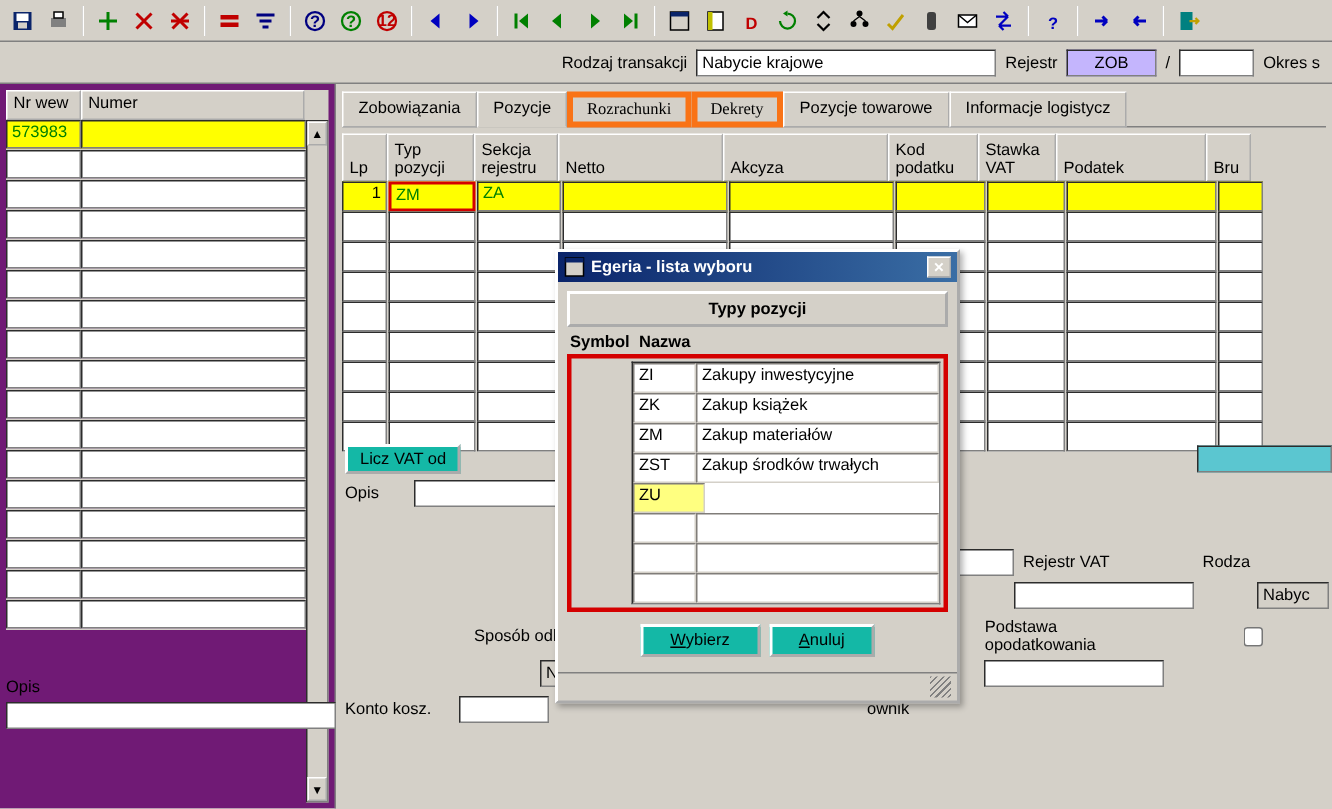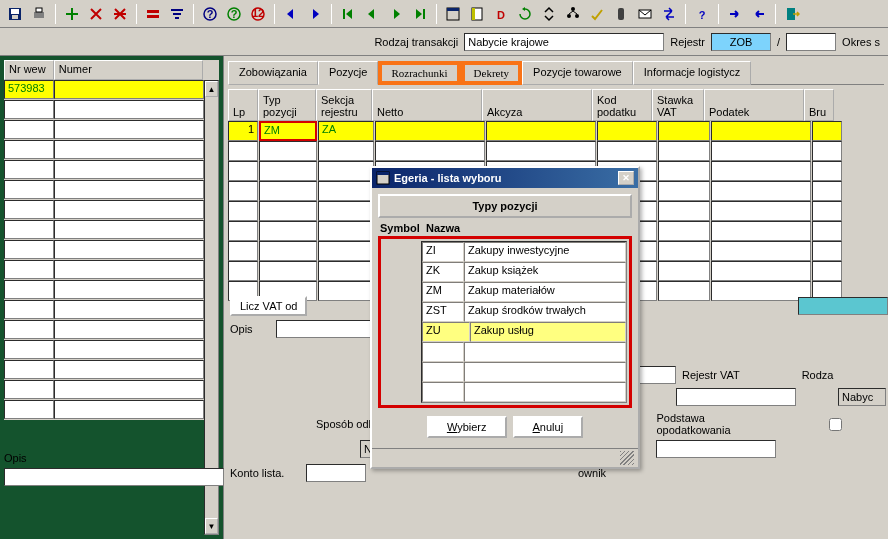--- a/index.html
+++ b/index.html
@@ -5,24 +5,24 @@
 * { box-sizing: border-box; margin: 0; padding: 0; font-family: Tahoma, Arial, sans-serif; font-size: 11px; }
 body { background: #d4d0c8; width: 888px; height: 539px; overflow: hidden; position: relative; }
 
 .toolbar { background: #d4d0c8; border-bottom: 1px solid #808080; padding: 2px 4px; display: flex; gap: 2px; align-items: center; height: 28px; }
 .toolbar-btn { width: 22px; height: 22px; display: flex; align-items: center; justify-content: center; cursor: pointer; border: 1px solid transparent; }
 .toolbar-sep { width: 1px; height: 20px; background: #808080; margin: 0 3px; border-right: 1px solid #fff; }
 
 .filter-row { background: #d4d0c8; padding: 4px 8px; display: flex; align-items: center; gap: 6px; height: 28px; border-bottom: 1px solid #808080; }
 .filter-row label { color: #000; }
 .filter-input { background: #fff; border: 1px inset #808080; padding: 1px 3px; height: 18px; }
-.filter-input-ro { background: #7dd3fc; }
+.filter-input-ro { background: #c4b5fd; }
 
 .main { display: flex; height: calc(100% - 56px); }
-.left-pane { width: 224px; background: #14532d; border-right: 1px solid #808080; padding: 4px; display: flex; flex-direction: column; }
+.left-pane { width: 224px; background: #701a75; border-right: 1px solid #808080; padding: 4px; display: flex; flex-direction: column; }
 .right-pane { flex: 1; background: #d4d0c8; padding: 4px; position: relative; }
 
 .grid-header { display: flex; background: #d4d0c8; }
 .grid-header-cell { border: 1px outset #fff; padding: 2px 4px; background: #d4d0c8; text-align: left; font-weight: normal; height: 20px; overflow: hidden; }
 .grid-row { display: flex; height: 20px; border-bottom: 1px solid #d4d0c8; }
 .grid-cell { border-right: 1px solid #d4d0c8; padding: 1px 3px; background: #fff; overflow: hidden; }
 .grid-cell.hl { background: #ffff00; }
 
 .tabs { display: flex; gap: 0; border-bottom: 1px solid #808080; margin-bottom: 4px; }
 .tab { padding: 4px 10px; border: 1px outset #fff; background: #d4d0c8; cursor: pointer; position: relative; top: 1px; }
@@ -42,21 +42,21 @@
 .dialog-close { width: 16px; height: 14px; background: #d4d0c8; border: 1px outset #fff; display: flex; align-items: center; justify-content: center; cursor: pointer; font-size: 9px; }
 .dialog-body { padding: 6px; }
 .dialog-header-btn { border: 2px outset #fff; background: #d4d0c8; padding: 4px; text-align: center; font-weight: bold; margin-bottom: 4px; }
 .dialog-cols { display: flex; font-weight: bold; padding: 0 2px 2px 2px; }
 .dialog-list { border: 3px solid #d40000; padding: 2px; background: #d4d0c8; }
 .dialog-scroller { border: 1px inset #808080; background: #fff; max-height: 200px; overflow-y: scroll; margin-left: 38px; }
 .dialog-item { display: flex; height: 20px; }
 .dialog-item-cell { border: 1px inset #d4d0c8; padding: 1px 3px; background: #fff; }
 .dialog-item.sel .dialog-item-cell { background: #ffff80; }
 .dialog-buttons { display: flex; justify-content: center; gap: 6px; padding: 8px 0 4px 0; }
-.dialog-btn { border: 2px outset #fff; background: #ffffff; padding: 3px 18px; cursor: pointer; }
+.dialog-btn { border: 2px outset #fff; background: #14b8a6; padding: 3px 18px; cursor: pointer; }
 .dialog-btn u { text-decoration: underline; }
 .dialog-status { border-top: 1px solid #808080; padding: 2px 4px; display: flex; justify-content: flex-end; }
 .resize-grip { width: 14px; height: 14px; background: repeating-linear-gradient(135deg, #808080 0 1px, transparent 1px 3px); }
 .form-row { display: flex; align-items: center; gap: 6px; margin-bottom: 4px; }
 .form-input { background: #fff; border: 1px inset #808080; height: 18px; padding: 1px 3px; }
 .form-input.teal { background: #5bc6d0; }
 .form-input.gray { background: #d4d0c8; }
 
 .scrollbar-v { width: 16px; background: #d4d0c8; border: 1px inset #808080; display: flex; flex-direction: column; }
 .scroll-btn { height: 16px; background: #d4d0c8; border: 1px outset #fff; display: flex; align-items: center; justify-content: center; font-size: 8px; }
@@ -511,21 +511,21 @@
         <div style="width:40px"></div>
         <input type="checkbox" style="">
       </div>
       <div class="form-row">
         <div style="width:124px"></div>
         <input class="form-input gray" style="width: 48px;" value="Nie po">
         <div style="width:236px"></div>
         <input class="form-input" style="width: 120px;">
       </div>
       <div class="form-row" style="margin-top:6px">
-        <label style="width:70px">Konto lista.</label>
+        <label style="width:70px">Konto kosz.</label>
         <input class="form-input" style="width: 60px;">
         <div style="width:200px"></div>
         <label>ownik</label>
       </div>
     </div>
   </div>
 </div>
 
 <div class="dialog">
   <div class="dialog-title">
@@ -557,21 +557,20 @@
           <div class="dialog-item">
             <div class="dialog-item-cell" style="width:42px">ZM</div>
             <div class="dialog-item-cell" style="flex:1">Zakup materiałów</div>
           </div>
           <div class="dialog-item">
             <div class="dialog-item-cell" style="width:42px">ZST</div>
             <div class="dialog-item-cell" style="flex:1">Zakup środków trwałych</div>
           </div>
           <div class="dialog-item sel">
             <div class="dialog-item-cell" style="width:48px">ZU</div>
-            <div class="dialog-item-cell" style="flex:1">Zakup usług</div>
           </div>
           <div class="dialog-item">
             <div class="dialog-item-cell" style="width:42px"></div>
             <div class="dialog-item-cell" style="flex:1"></div>
           </div>
           <div class="dialog-item">
             <div class="dialog-item-cell" style="width:42px"></div>
             <div class="dialog-item-cell" style="flex:1"></div>
           </div>
           <div class="dialog-item">

